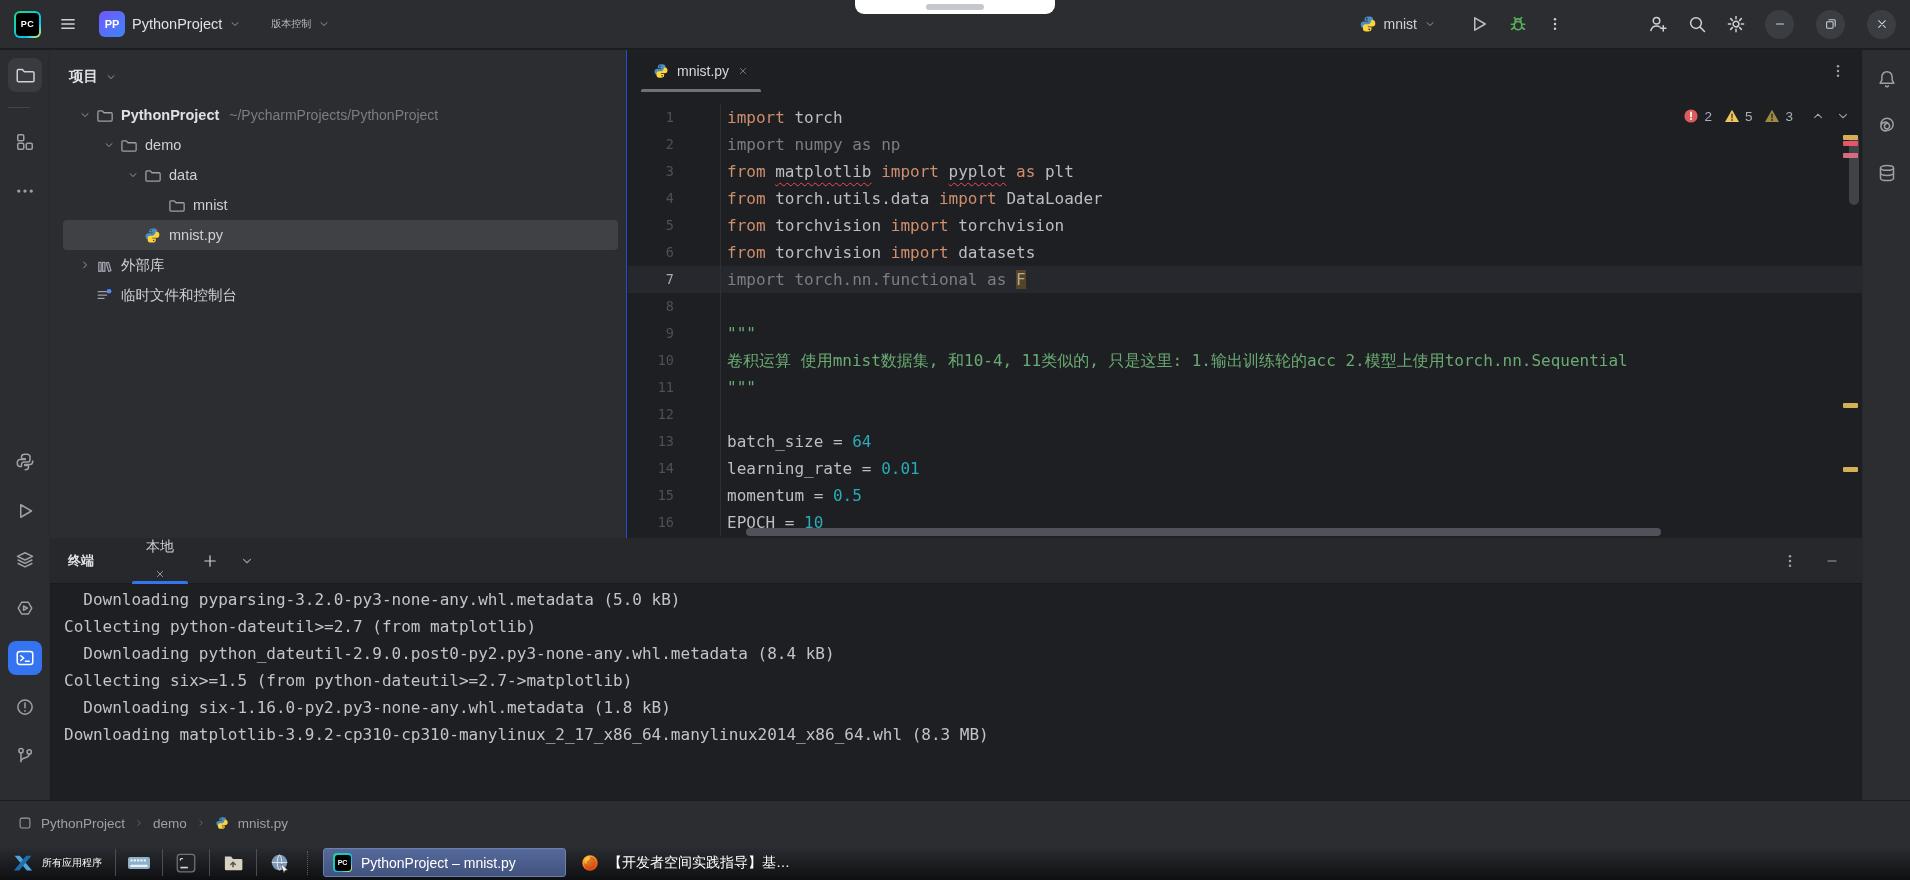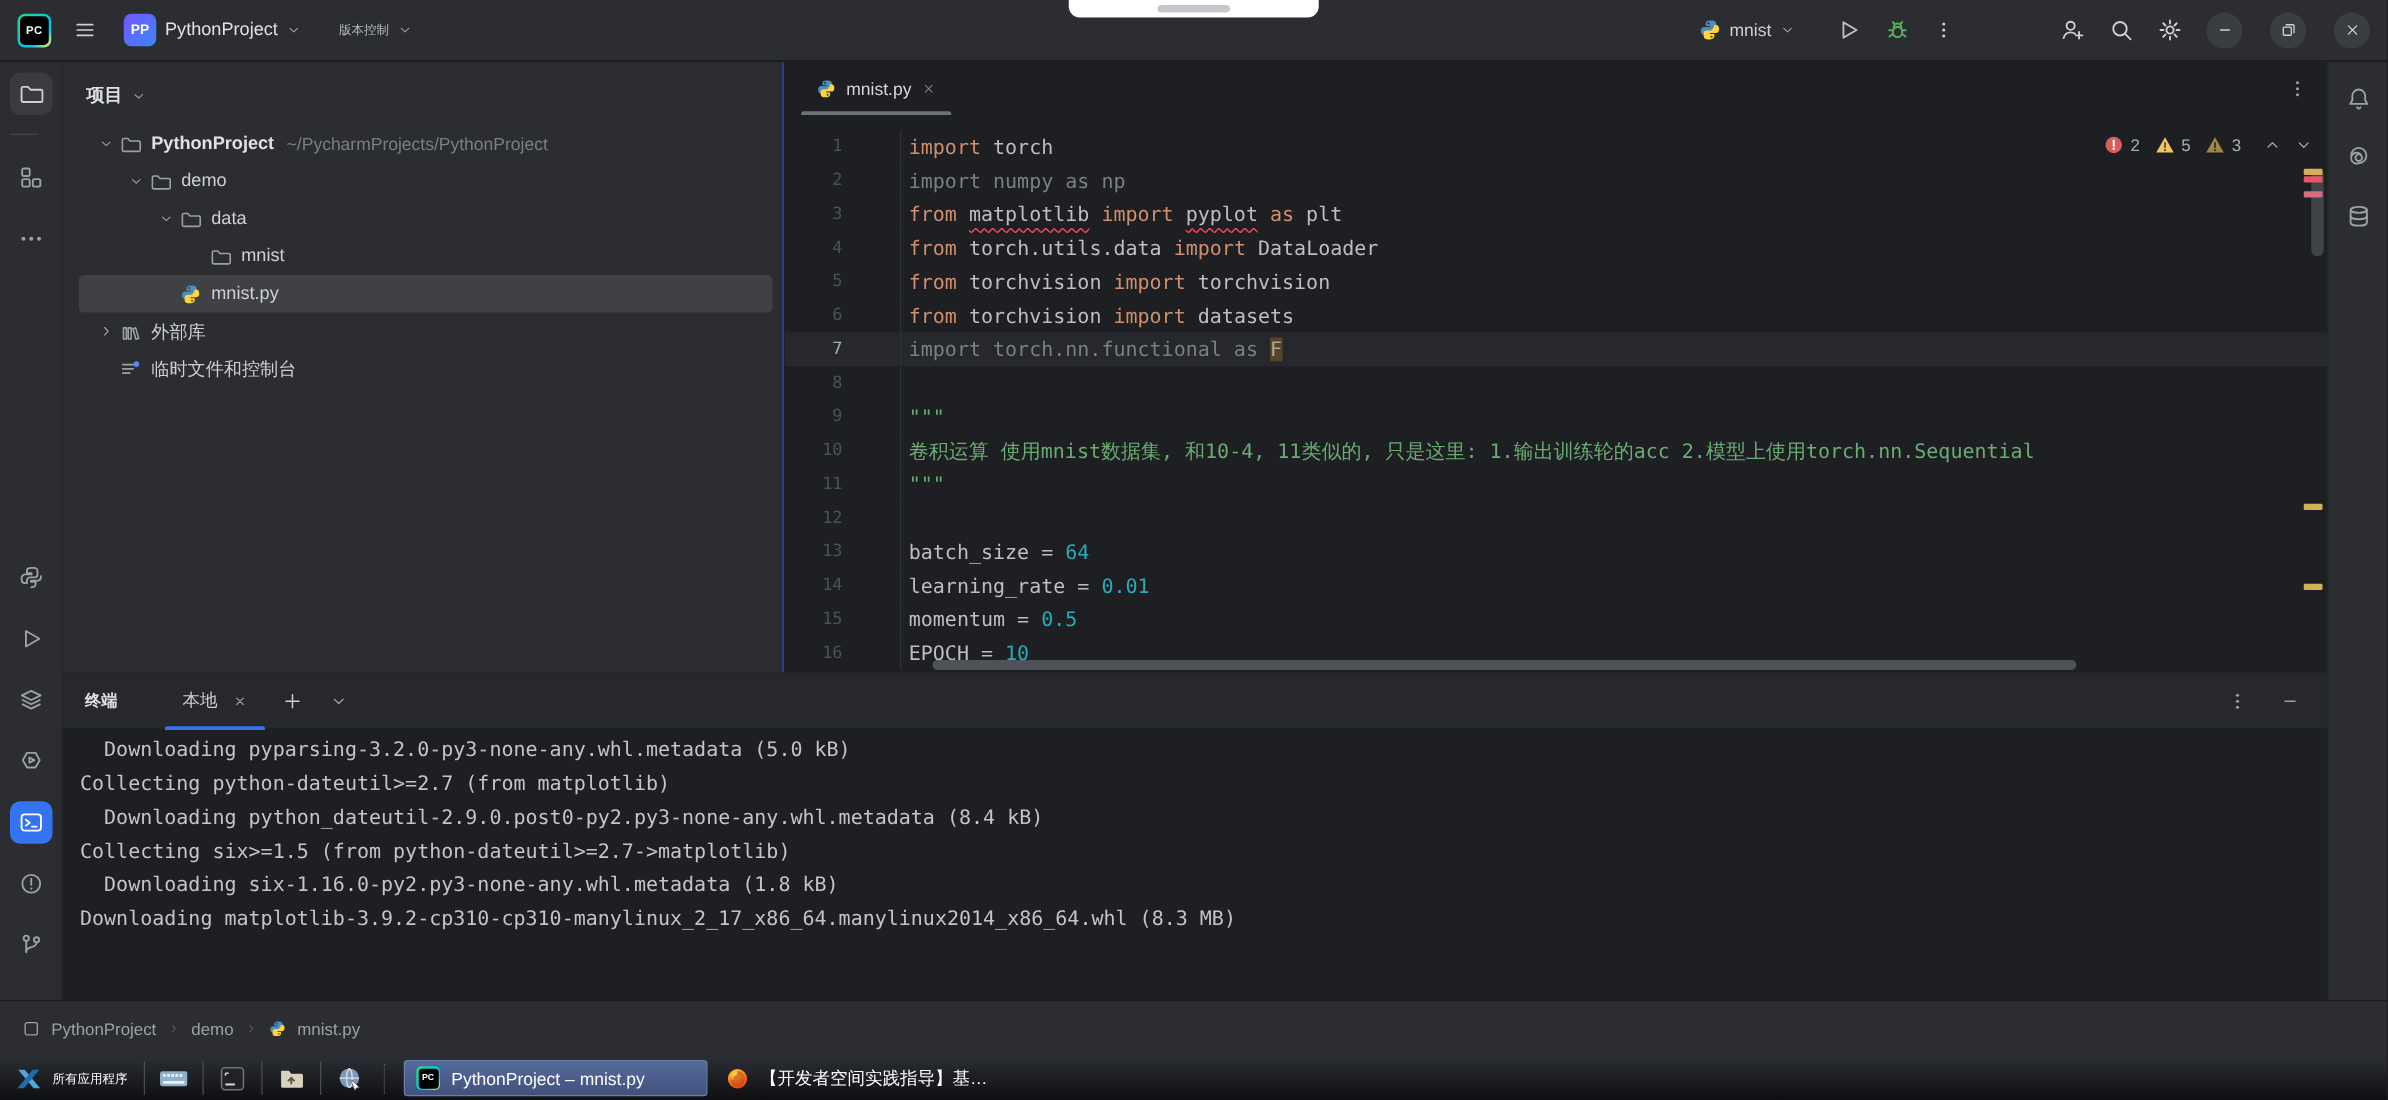--- a/index.html
+++ b/index.html
@@ -82,21 +82,21 @@
   .insp-chev { color:#9da0a8; margin-left:6px; }
 
   .hscrollbar { position:absolute; left:118px; bottom:2px; width:915px; height:8px; border-radius:4px; background:rgba(96,100,108,.75); }
   .stripe-mark { position:absolute; right:4px; width:15px; height:5px; border-radius:1px; }
   .vthumb { position:absolute; right:3px; top:85px; width:10px; height:70px; background:rgba(107,112,121,.45); border-radius:5px; }
 
   
   .terminal { position:absolute; left:50px; top:538px; width:1812px; height:262px; background:#1e1f22; }
   .term-head { height:46px; background:#26282b; display:flex; align-items:center; border-bottom:1px solid #1b1c1f; }
   .term-title { font-weight:bold; color:#dfe1e5; font-size:13px; margin-left:18px; }
-  .term-tab { margin-left:44px; height:46px; display:flex; align-items:center; gap:12px; position:relative; color:#ced0d6; font-size:14px; padding:0 8px; }
+  .term-tab { margin-left:44px; height:46px; display:flex; align-items:center; gap:12px; position:relative; color:#ced0d6; font-size:14px; padding:0 8px;flex-direction:column; }
   .term-tab::after { content:""; position:absolute; left:-6px; right:-6px; bottom:0; height:3px; background:#3574f0; border-radius:2px 2px 0 0; }
   .term-tab-close { color:#9da0a8; }
   .term-plus { margin-left:20px; color:#ced0d6; }
   .term-chevd { margin-left:22px; color:#9da0a8; }
   .term-actions { margin-left:auto; margin-right:22px; display:flex; align-items:center; gap:26px; color:#9da0a8; }
   .term-body { padding:2px 0 0 14px; font-family:"DejaVu Sans Mono","Liberation Mono",monospace; font-size:16px; }
   .term-line { white-space:pre; line-height:27px; color:#c2c4c7; }
   .term-progress { display:flex; align-items:center; height:27px; font-size:16px; }
   .pbar { width:408px; height:6px; border-radius:3px; background:#43464c; margin-left:22px; overflow:hidden; }
   .pfill { display:block; height:100%; background:#e8416c; border-radius:3px; }

